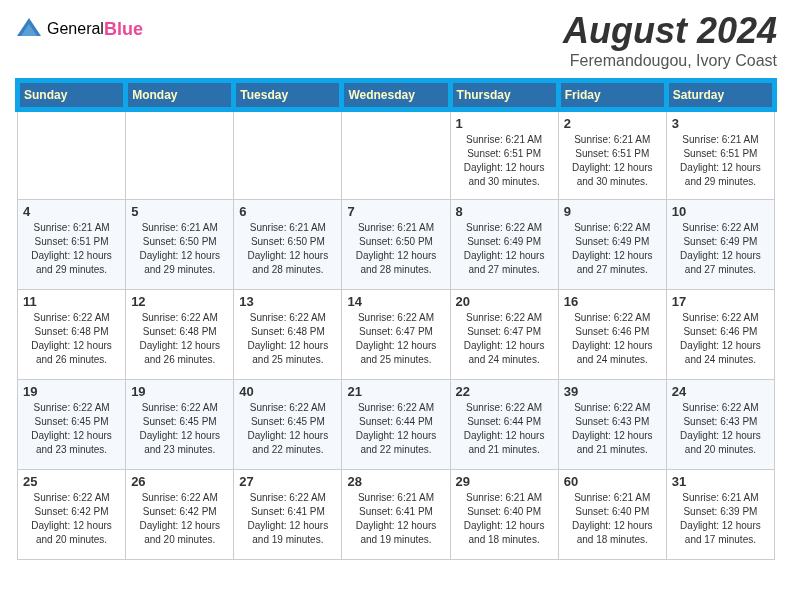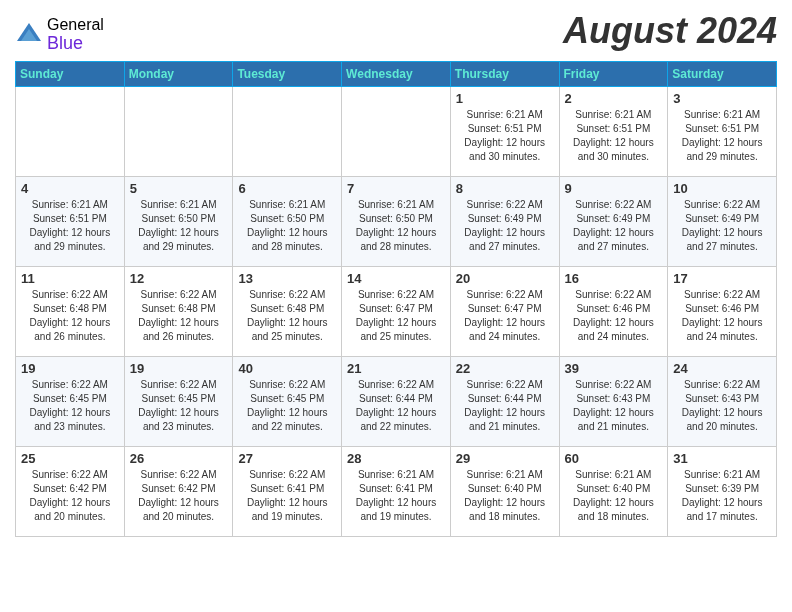--- a/index.html
+++ b/index.html
@@ -16,27 +16,27 @@
       align-items: flex-start;
       margin-bottom: 8px;
     }
     .logo {
       display: flex;
       align-items: center;
       margin-top: 6px;
     }
     .logo-text {
       display: flex;
-      flex-direction: column;
+      flex-direction: row;
       line-height: 1.1;
     }
     .logo-blue {
       font-size: 18px;
-      font-weight: normal;
-      color: #6d28d9;
+      font-weight: bold;
+      color: #ec4899;
     }
     .logo-icon {
       width: 28px;
       height: 28px;
       margin-right: 4px;
     }
     .title-block {
       text-align: right;
     }
     .month-year {
@@ -49,26 +49,26 @@
       font-size: 16px;
       color: #555;
     }
     table {
       width: 100%;
       border-collapse: collapse;
       table-layout: fixed;
     }
     thead th {
       background-color: #2c6fad;
-      color: #5eead4;
+      color: #fef9c3;
       font-size: 12px;
       font-weight: bold;
       padding: 5px 4px;
       text-align: left;
-      border: 1px solid #0ea5e9;
+      border: 5px solid #0ea5e9;
     }
     tbody td {
       border: 1px solid #ccc;
       vertical-align: top;
       padding: 4px 5px;
       height: 90px;
       font-size: 10.5px;
       color: #333;
       background: #fff;
     }
@@ -100,20 +100,21 @@
       <polygon points="14,2 26,20 2,20" fill="#3a7fc1"></polygon>
       <polygon points="14,8 22,20 6,20" fill="#5a9fd4"></polygon>
     </svg>
     <div class="logo-text">
       <span>General</span>
       <span class="logo-blue">Blue</span>
     </div>
   </div>
   <div class="title-block">
     <div class="month-year">August 2024</div>
+    <div class="location">Feremandougou, Ivory Coast</div>
   </div>
 </div>
 
 <table>
   <thead>
     <tr>
     <th>Sunday</th>
         <th>Monday</th>
         <th>Tuesday</th>
         <th>Wednesday</th>

